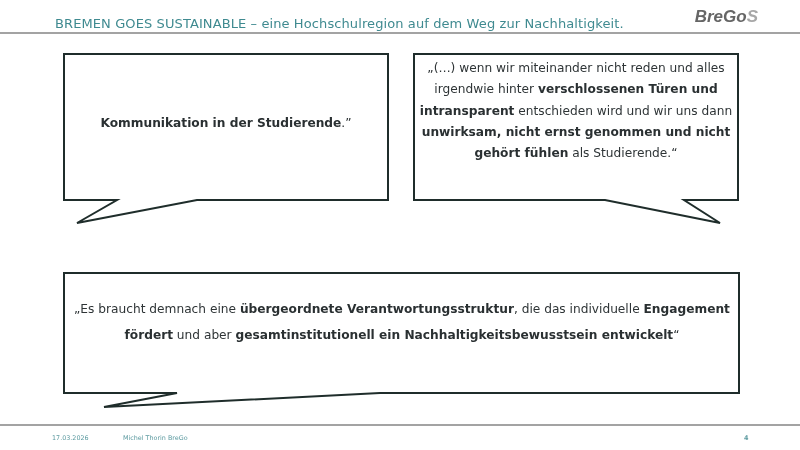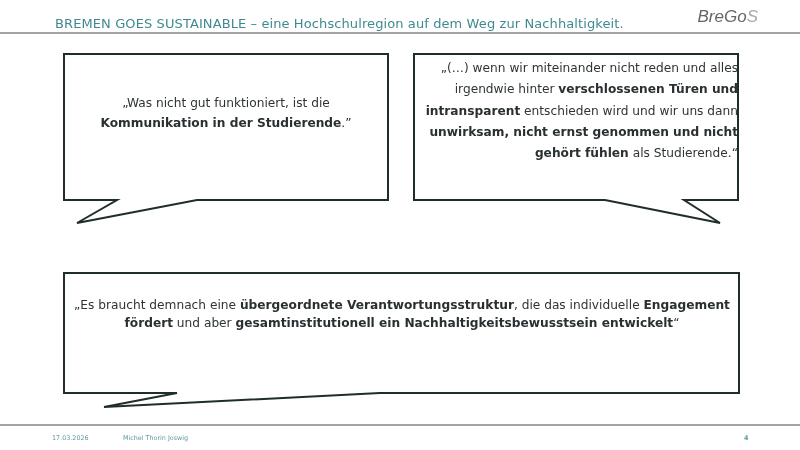--- a/index.html
+++ b/index.html
@@ -21,21 +21,21 @@
     font-size: 13px;
     letter-spacing: 0.1px;
     color: #3f8a90;
     white-space: nowrap;
   }
   .brand {
     position: absolute;
     right: 42px;
     top: 7px;
     font-family: "Liberation Sans", sans-serif;
-    font-weight: normal;
+    font-weight: bold;
     font-style: italic;
     font-size: 17px;
     color: #666666;
   }
   .brand .brand-accent { color: #a8a8a8; }
   .rule {
     position: absolute;
     left: 0;
     width: 800px;
     height: 2px;
@@ -62,46 +62,46 @@
   .quote {
     position: absolute;
     text-align: center;
     color: #2e3436;
     font-family: "DejaVu Sans", sans-serif;
     font-size: 12.2px;
     line-height: 21.5px;
   }
   .quote b { font-weight: bold; color: #2a3032; }
   .q1 { left: 70px; top: 94px; width: 312px; line-height: 19.5px; }
-  .q2 { left: 414px; top: 58px; width: 324px; line-height: 21.3px; text-align: right; }
-  .q3 { left: 68px; top: 296px; width: 668px; line-height: 18px; }
+  .q2 { left: 414px; top: 58px; width: 324px; line-height: 21.3px; }
+  .q3 { left: 68px; top: 296px; width: 668px; line-height: 26px; }
 </style>
 </head>
 <body>
 
 <div class="header-title">BREMEN GOES SUSTAINABLE – eine Hochschulregion auf dem Weg zur Nachhaltigkeit.</div>
 <div class="brand"><span>BreGo</span><span class="brand-accent">S</span></div>
 <div class="rule top"></div>
 
 <svg class="bubbles" width="800" height="450" viewBox="0 0 800 450">
   <g fill="#ffffff" stroke="#1f2d2b" stroke-width="2" stroke-linejoin="miter">
     <path d="M64,54 L388,54 L388,200 L197,200 L77,223 L117,200 L64,200 Z"></path>
     <path d="M414,54 L738,54 L738,200 L684,200 L720,223 L605,200 L414,200 Z"></path>
     <path d="M64,273 L739,273 L739,393 L380,393 L104,407 L177,393 L64,393 Z"></path>
   </g>
 </svg>
 
 <div class="quote q1">
-  <span>„Was nicht gut funktioniert, ist die </span><br><b>Kommunikation in der Studierende</b><span>.”</span>
+  <br><b>Kommunikation in der Studierende</b><span>.”</span>
 </div>
 
 <div class="quote q2">
   <span>„(…) wenn wir miteinander nicht reden und alles irgendwie hinter </span><b>verschlossenen Türen und intransparent</b><span> entschieden wird und wir uns dann </span><b>unwirksam, nicht ernst genommen und nicht gehört fühlen</b><span> als Studierende.“</span>
 </div>
 
 <div class="quote q3">
   <span>„Es braucht demnach eine </span><b>übergeordnete Verantwortungsstruktur</b><span>, die das individuelle </span><b>Engagement fördert</b><span> und aber </span><b>gesamtinstitutionell ein Nachhaltigkeitsbewusstsein entwickelt</b><span>“</span>
 </div>
 
 <div class="rule bottom"></div>
 <div class="footer date">17.03.2026</div>
-<div class="footer author">Michel Thorin Joswig</div>
+<div class="footer author">Michel Thorin BreGo</div>
 <div class="footer page">4</div>
 
 </body></html>

